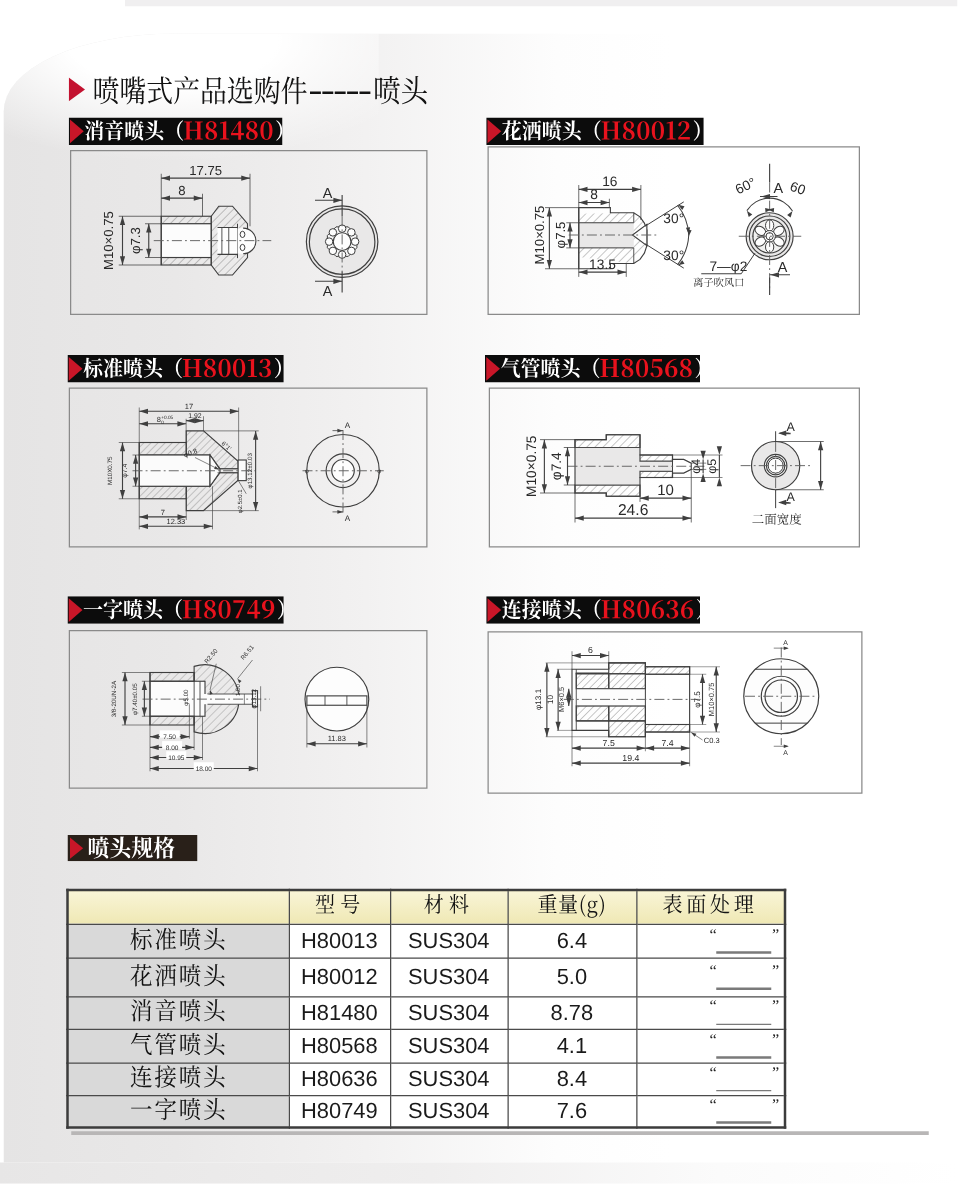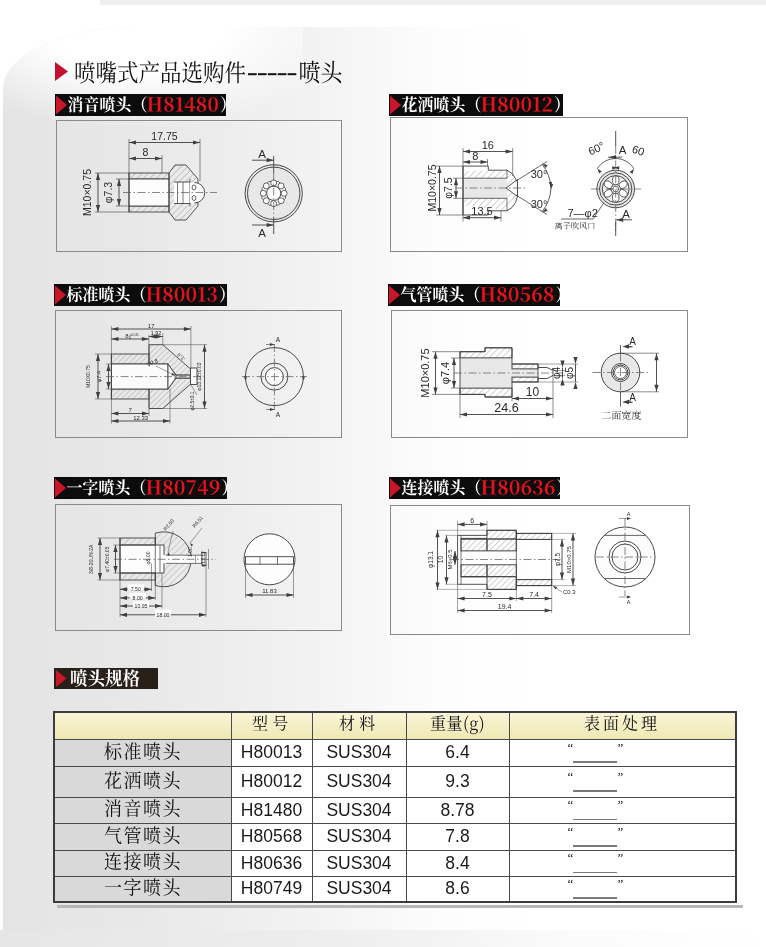--- a/index.html
+++ b/index.html
@@ -563,21 +563,21 @@
       <line x1="228.0" y1="91.0" x2="239.0" y2="91.0" stroke="#3f3f3f" stroke-width="0.5"></line>
       <polygon points="240.0,91.0 236.0,92.4 236.0,89.6" fill="#3f3f3f"></polygon>
       <text x="237.5" y="98" font-size="5.5" text-anchor="middle" fill="#2a2a2a" font-family="Liberation Sans, sans-serif">A</text>
     </svg></div>
 <svg style="position:absolute;left:54px;top:668px" width="104" height="21">
 <rect width="104" height="21" fill="#292019"></rect>
 <polygon points="2,2 12.5,10.5 2,19" fill="#c91628"></polygon>
 <path transform="translate(16,17.2) scale(1,1.08)" d="M2.8 -4.1V-12.4H4.1V-4.1ZM2.8 -1.8V-3.6H4.1V-2.2H4.4C5 -2.2 5.8 -2.6 5.8 -2.8V-12.1C6.1 -12.2 6.4 -12.4 6.5 -12.5L4.8 -13.9L3.9 -12.9H2.9L1.1 -13.7V-1.2H1.4C2.2 -1.2 2.8 -1.6 2.8 -1.8ZM15.7 -11 14.9 -9.7H14.6V-11.2C14.9 -11.2 15 -11.4 15 -11.6L12.8 -11.7V-9.7H9.5V-11.2C9.9 -11.2 10 -11.4 10 -11.6L7.8 -11.7V-9.7H6L6.1 -9.2H7.8V-7.9H8.1C8.7 -7.9 9.5 -8.2 9.5 -8.4V-9.2H12.8V-8H13.2C13.5 -8 13.9 -8.1 14.2 -8.2L13.5 -7.4H8.9L6.9 -8.2V-1.2H7.2C8 -1.2 8.8 -1.6 8.8 -1.8V-6.9H13.6V-1.7C13 -1.8 12.3 -1.8 11.6 -1.8C12 -2.8 12.1 -4 12.2 -5.3C12.6 -5.3 12.8 -5.5 12.8 -5.7L10.3 -6.2C10.3 -2.3 10.2 -0.2 5 1.3L5.1 1.6C9 0.9 10.6 -0.1 11.4 -1.5C12.7 -0.8 14.5 0.5 15.3 1.5C17.1 1.9 17.5 -0.8 14.1 -1.6C14.7 -1.6 15.4 -1.9 15.5 -2.1V-6.7C15.8 -6.7 16 -6.8 16.1 -7L14.4 -8.3C14.5 -8.3 14.6 -8.4 14.6 -8.4V-9.2H16.8C17 -9.2 17.2 -9.3 17.2 -9.5C16.7 -10.1 15.7 -11 15.7 -11ZM14.6 -14.2 13.5 -12.9H12.1V-14.2C12.6 -14.2 12.8 -14.4 12.8 -14.6L10.3 -14.9V-12.9H6.6L6.8 -12.4H10.3V-10.5H10.6C11.4 -10.5 12.1 -10.7 12.1 -10.9V-12.4H16C16.2 -12.4 16.4 -12.5 16.4 -12.7C15.7 -13.3 14.6 -14.2 14.6 -14.2Z M19.5 -9.9 19.4 -9.7C20.7 -9 22.2 -7.5 22.9 -6.3C25.1 -5.4 26 -9.7 19.5 -9.9ZM20.5 -13.7 20.3 -13.5C21.6 -12.7 23.1 -11.2 23.8 -10C26 -9 26.9 -13.3 20.5 -13.7ZM32.3 -7 31 -5.4H28C28.6 -7.7 28.6 -10.6 28.6 -14.1C29 -14.1 29.2 -14.3 29.3 -14.6L26.3 -14.8C26.3 -10.9 26.4 -7.9 25.7 -5.4H18.3L18.5 -4.9H25.6C24.7 -2.3 22.7 -0.4 18.3 1.1L18.4 1.4C23.2 0.3 25.8 -1.2 27.1 -3.3C29.7 -1.9 31.7 0 32.5 1.2C34.7 2.3 36.3 -2.3 27.3 -3.7C27.5 -4.1 27.7 -4.5 27.9 -4.9H34C34.2 -4.9 34.4 -5 34.5 -5.2C33.7 -5.9 32.3 -7 32.3 -7Z M45 -4.9V-13H48.9V-5.9L47.5 -6C47.7 -7.5 47.7 -9.2 47.8 -11.1C48.2 -11.1 48.3 -11.3 48.4 -11.6L45.9 -11.8C45.9 -6 46.2 -1.8 40.4 1.3L40.6 1.6C44.3 0.2 46 -1.6 46.9 -3.8V-0.4C46.9 0.6 47.1 1 48.4 1H49.6C51.7 1 52.3 0.5 52.3 -0.1C52.3 -0.4 52.2 -0.6 51.7 -0.8L51.7 -3.2H51.5C51.2 -2.2 51 -1.2 50.9 -0.9C50.8 -0.7 50.7 -0.7 50.6 -0.7C50.4 -0.7 50.2 -0.7 49.8 -0.7H48.9C48.5 -0.7 48.4 -0.8 48.4 -1V-5.4C48.6 -5.5 48.8 -5.5 48.9 -5.6V-4.3H49.2C49.8 -4.3 50.8 -4.7 50.8 -4.9V-12.9C51 -12.9 51.2 -13 51.3 -13.1L49.6 -14.5L48.7 -13.5H45.1L43.1 -14.4V-7.1C42.5 -7.7 41.4 -8.6 41.4 -8.6L40.4 -7.3H39.8C39.9 -7.9 39.9 -8.5 39.9 -9.1V-10.6H42.4C42.6 -10.6 42.8 -10.7 42.8 -10.9C42.2 -11.5 41.2 -12.3 41.2 -12.3L40.3 -11.1H39.9V-14.1C40.4 -14.2 40.5 -14.4 40.5 -14.6L38 -14.9V-11.1H35.7L35.8 -10.6H38V-9.1C38 -8.5 37.9 -7.9 37.9 -7.3H35.4L35.5 -6.8H37.9C37.7 -3.8 37.1 -0.9 35.3 1.3L35.5 1.4C37.9 -0.1 39 -2.4 39.5 -4.9C40.3 -3.9 40.8 -2.6 40.8 -1.4C42.6 0.1 44.3 -3.7 39.6 -5.4C39.7 -5.9 39.7 -6.3 39.8 -6.8H42.7C42.9 -6.8 43 -6.8 43.1 -7V-4.3H43.4C44.2 -4.3 45 -4.7 45 -4.9Z M58.7 -11.9 57.8 -10.6H57.4V-14.2C57.9 -14.2 58 -14.4 58 -14.7L55.5 -14.9V-10.6H53.1L53.2 -10.1H55.3C54.9 -7.5 54.1 -4.7 52.9 -2.7L53.1 -2.5C54.1 -3.4 54.9 -4.4 55.5 -5.5V1.6H55.9C56.6 1.6 57.4 1.1 57.4 0.9V-8.3C57.8 -7.6 58.1 -6.8 58.2 -6C59.5 -4.7 61.2 -7.5 57.4 -8.8V-10.1H59.8C60 -10.1 60.2 -10.2 60.3 -10.4C59.7 -11 58.7 -11.9 58.7 -11.9ZM64.5 -13.9 61.9 -14.8C61.4 -12.3 60.3 -10 59.1 -8.5L59.3 -8.3C60.3 -8.9 61.2 -9.7 62 -10.7C62.4 -9.8 62.9 -9 63.5 -8.3C62.1 -6.9 60.4 -5.7 58.3 -4.8L58.5 -4.6C59.2 -4.8 59.9 -5 60.6 -5.2V1.5H60.9C61.9 1.5 62.5 1.2 62.5 1.1V0.3H65.8V1.4H66.2C67.1 1.4 67.8 1 67.8 0.9V-4.3C68.2 -4.4 68.4 -4.5 68.5 -4.6L67.6 -5.3L68.4 -5C68.5 -6 68.9 -6.5 69.7 -6.8L69.7 -7C68.1 -7.3 66.7 -7.8 65.6 -8.4C66.6 -9.4 67.4 -10.5 68 -11.7C68.4 -11.8 68.6 -11.8 68.8 -12L67 -13.6L65.9 -12.6H63.3C63.5 -12.9 63.6 -13.2 63.8 -13.6C64.2 -13.6 64.4 -13.7 64.5 -13.9ZM62.3 -11.1C62.5 -11.4 62.8 -11.7 63 -12.1H65.9C65.5 -11 64.9 -10.1 64.2 -9.2C63.4 -9.7 62.8 -10.4 62.3 -11.1ZM66.5 -5.8 65.7 -4.9H62.7L61.2 -5.5C62.4 -6 63.4 -6.6 64.4 -7.3C65 -6.8 65.7 -6.2 66.5 -5.8ZM62.5 -0.2V-4.4H65.8V-0.2Z" fill="#fff"></path>
 </svg>
 
-<table style="position:absolute;left:53px;top:711px;width:684px;border:2px solid #3c3c3c">
+<table style="position:absolute;left:53px;top:711px;width:576px;border:2px solid #3c3c3c">
     <colgroup>
       <col style="width:177px">
       <col style="width:81px">
       <col style="width:94px">
       <col style="width:103px">
       <col>
     </colgroup>
     <tbody>
       <tr style="height:27px">
         <td style="background:linear-gradient(#f9f5d7,#efe8b4)"></td>
@@ -620,21 +620,21 @@
         </td>
       </tr>
       <tr style="height:31px">
         <td style="background:#d9d9d9">
           <svg class="cell-svg" width="78" height="22">
             <path transform="translate(0,16.6) scale(1,1.08)" d="M0.8 -13 0.9 -12.4H5.8V-10.5H6C6.4 -10.5 6.9 -10.7 6.9 -10.9V-12.4H10.9V-10.6H11.1C11.7 -10.6 12.1 -10.8 12.1 -10.9V-12.4H16.7C17 -12.4 17.2 -12.5 17.2 -12.7C16.6 -13.3 15.7 -14.1 15.7 -14.1L14.8 -13H12.1V-14.5C12.6 -14.5 12.7 -14.7 12.8 -14.9L10.9 -15.1V-13H6.9V-14.5C7.4 -14.5 7.6 -14.7 7.6 -14.9L5.8 -15.1V-13ZM14.5 -9.4C13.4 -7.8 12 -6.4 10.6 -5.2V-9.7C11 -9.8 11.2 -10 11.2 -10.2L9.4 -10.4V-4.2C8.3 -3.3 7.1 -2.6 6 -2L6.2 -1.7C7.3 -2.1 8.4 -2.7 9.4 -3.3V-0.4C9.4 0.6 9.8 0.9 11.4 0.9H13.5C16.6 0.9 17.3 0.8 17.3 0.2C17.3 -0 17.2 -0.2 16.7 -0.3L16.7 -3.2H16.4C16.2 -1.9 16 -0.8 15.8 -0.4C15.7 -0.3 15.7 -0.2 15.4 -0.2C15.1 -0.1 14.5 -0.1 13.5 -0.1H11.6C10.7 -0.1 10.6 -0.3 10.6 -0.7V-4.1C12.3 -5.2 13.9 -6.6 15.3 -8.2C15.6 -8 15.8 -8 16 -8.2ZM5.4 -10.6C4.2 -7.6 2.2 -4.8 0.4 -3.2L0.7 -3C1.9 -3.8 3.1 -4.9 4.2 -6.2V1.4H4.4C4.9 1.4 5.4 1.2 5.4 1.1V-6.8C5.7 -6.9 5.8 -7 5.9 -7.1L5.1 -7.5C5.6 -8.1 6 -8.8 6.4 -9.5C6.8 -9.5 7 -9.6 7.1 -9.8Z M21.4 -14.9 21.2 -14.7C22 -14.2 23 -13.2 23.2 -12.4C24.6 -11.6 25.3 -14.3 21.4 -14.9ZM20.3 -10.8 20.1 -10.7C20.9 -10.2 21.8 -9.3 22 -8.5C23.3 -7.7 24 -10.3 20.3 -10.8ZM21.4 -3.7C21.2 -3.7 20.6 -3.7 20.6 -3.7V-3.3C21 -3.2 21.2 -3.2 21.5 -3C21.8 -2.8 22 -1.3 21.7 0.5C21.8 1.1 21.9 1.4 22.3 1.4C22.9 1.4 23.2 0.9 23.3 0.2C23.3 -1.3 22.8 -2.1 22.8 -3C22.8 -3.4 22.9 -4 23.1 -4.5C23.3 -5.4 24.7 -9.6 25.4 -11.8L25 -11.9C22.1 -4.7 22.1 -4.7 21.8 -4C21.6 -3.7 21.6 -3.7 21.4 -3.7ZM31.5 -13.5V-10.8H29.8V-13.5ZM25.7 -10.8V1.4H25.9C26.4 1.4 26.8 1.1 26.8 1V-0.5H34.8V1.1H34.9C35.4 1.1 35.9 0.8 35.9 0.8V-10.2C36.3 -10.2 36.5 -10.3 36.6 -10.5L35.3 -11.6L34.7 -10.8H32.5V-13.5H36.5C36.7 -13.5 36.9 -13.6 36.9 -13.8C36.3 -14.3 35.3 -15.1 35.3 -15.1L34.4 -14H24.9L25 -13.5H28.8V-10.8H27L25.7 -11.4ZM26.8 -1V-10.3H28.8V-9.2C28.8 -7 28.6 -4.8 26.8 -3.1L27 -2.9C29.6 -4.5 29.8 -6.9 29.8 -9.2V-10.3H31.5V-5.5C31.5 -4.7 31.6 -4.4 32.6 -4.4H33.5C34 -4.4 34.5 -4.4 34.8 -4.5V-1ZM34.8 -5.5H34.7C34.6 -5.5 34.5 -5.5 34.4 -5.4C34.4 -5.4 34.3 -5.4 34.2 -5.4C34.1 -5.4 33.8 -5.4 33.5 -5.4H32.9C32.5 -5.4 32.5 -5.5 32.5 -5.7V-10.3H34.8Z M51.7 -5.7 49.9 -6.2C49.8 -2.4 49.5 -0.5 44.2 1L44.4 1.4C50.4 0.1 50.7 -2.1 51 -5.4C51.4 -5.4 51.6 -5.5 51.7 -5.7ZM51 -2.1 50.8 -1.9C52.2 -1.2 54.3 0.2 55.1 1.3C56.6 1.7 56.6 -1.1 51 -2.1ZM41.5 -4.2V-12.8H43.6V-4.2ZM41.5 -1.9V-3.7H43.6V-2.3H43.7C44.1 -2.3 44.6 -2.6 44.7 -2.7V-12.6C45 -12.7 45.3 -12.8 45.4 -13L44 -14.1L43.4 -13.4H41.6L40.4 -13.9V-1.5H40.6C41.1 -1.5 41.5 -1.8 41.5 -1.9ZM47.4 -2V-7.1H53.4V-1.8H53.6C53.9 -1.8 54.4 -2.1 54.5 -2.2V-7C54.8 -7 55.1 -7.1 55.2 -7.3L53.9 -8.3L53.2 -7.6H47.5L46.3 -8.2V-1.6H46.4C46.9 -1.6 47.4 -1.9 47.4 -2ZM55.2 -11 54.4 -10H53.5V-11.2C53.9 -11.3 54.1 -11.4 54.1 -11.7L52.4 -11.9V-10H48.5V-11.2C48.9 -11.3 49 -11.4 49.1 -11.7L47.4 -11.9V-10H45L45.2 -9.4H47.4V-8.2H47.6C48 -8.2 48.5 -8.4 48.5 -8.5V-9.4H52.4V-8.2H52.6C53 -8.2 53.5 -8.4 53.5 -8.5V-9.4H56.1C56.3 -9.4 56.5 -9.5 56.5 -9.7C56 -10.3 55.2 -11 55.2 -11ZM54.1 -14.2 53.3 -13.2H51.1V-14.4C51.5 -14.5 51.7 -14.6 51.8 -14.9L50 -15.1V-13.2H45.8L45.9 -12.7H50V-10.7H50.2C50.6 -10.7 51.1 -10.9 51.1 -11.1V-12.7H55.1C55.4 -12.7 55.5 -12.8 55.6 -13C55 -13.5 54.1 -14.2 54.1 -14.2Z M60.8 -10.2 60.7 -10C62 -9.2 64 -7.7 64.7 -6.6C66.2 -6 66.5 -8.9 60.8 -10.2ZM62 -13.9 61.8 -13.7C63.1 -12.9 64.9 -11.4 65.6 -10.4C67.1 -9.7 67.5 -12.5 62 -13.9ZM74.1 -6.8 73.2 -5.6H68.9C69.5 -8 69.5 -10.8 69.5 -14.4C69.9 -14.5 70.1 -14.6 70.1 -14.9L68.2 -15.1C68.2 -11.2 68.3 -8.1 67.6 -5.6H59.4L59.5 -5.1H67.5C66.5 -2.3 64.3 -0.4 59.3 1L59.5 1.3C64.3 0.2 66.8 -1.3 68.1 -3.6C71.3 -2.1 73.6 -0.1 74.5 1.2C76 2 76.8 -1.5 68.2 -3.9C68.4 -4.3 68.6 -4.7 68.7 -5.1H75.3C75.5 -5.1 75.7 -5.2 75.8 -5.4C75.1 -6 74.1 -6.8 74.1 -6.8Z" fill="#141414"></path>
           </svg>
         </td>
         <td>H80012</td>
         <td>SUS304</td>
-        <td>9.3</td>
+        <td>5.0</td>
         <td style="text-align:left">
           <div style="position:relative;width:57px;height:22px;margin-left:58px">
             <span style="position:absolute;left:0;top:-2px;font-family:'Liberation Serif',serif;font-size:13px;color:#222">“</span>
             <div style="position:absolute;left:5px;top:19.5px;width:44.5px;height:1.6px;background:#7a7a7a"></div>
             <span style="position:absolute;left:50px;top:-2px;font-family:'Liberation Serif',serif;font-size:13px;color:#222">”</span>
           </div>
         </td>
       </tr>
       <tr style="height:26px">
         <td style="background:#d9d9d9">
@@ -654,21 +654,21 @@
         </td>
       </tr>
       <tr style="height:27px">
         <td style="background:#d9d9d9">
           <svg class="cell-svg" width="78" height="22">
             <path transform="translate(0,16.6) scale(1,1.08)" d="M13.8 -11.4 13 -10.4H4.5L4.7 -9.8H14.9C15.2 -9.8 15.3 -9.9 15.4 -10.1C14.8 -10.7 13.8 -11.4 13.8 -11.4ZM6.7 -14.5 4.8 -15.1C3.9 -11.9 2.3 -8.7 0.7 -6.8L1 -6.6C2.5 -7.9 4 -9.9 5.1 -12.1H16.3C16.5 -12.1 16.7 -12.2 16.7 -12.4C16.1 -13 15.1 -13.8 15.1 -13.8L14.2 -12.7H5.3C5.6 -13.1 5.8 -13.6 6 -14.2C6.4 -14.1 6.6 -14.3 6.7 -14.5ZM11.9 -7.9H2.7L2.9 -7.4H12.1C12.1 -3.3 12.6 0.1 15.6 1.1C16.5 1.4 17.2 1.5 17.4 1C17.5 0.8 17.4 0.5 17 0.1L17.1 -1.9L16.9 -2C16.7 -1.3 16.6 -0.8 16.4 -0.3C16.3 -0.1 16.3 -0.1 15.9 -0.2C13.6 -0.9 13.3 -4.2 13.3 -7.2C13.7 -7.3 13.9 -7.4 14 -7.5L12.6 -8.7Z M27.5 -11.6 27.4 -11.5C27.8 -11.1 28.3 -10.5 28.3 -9.9C29.5 -9.1 30.4 -11.3 27.5 -11.6ZM31.9 -14.5 30.1 -15.2C29.7 -13.8 29.1 -12.5 28.4 -11.7L28.7 -11.5C29.2 -11.8 29.7 -12.3 30.1 -12.8H31.5C32 -12.3 32.4 -11.6 32.5 -11.1C33.4 -10.3 34.3 -11.9 32.4 -12.8H36.3C36.5 -12.8 36.7 -12.9 36.8 -13.1C36.2 -13.6 35.2 -14.3 35.2 -14.3L34.4 -13.3H30.6C30.8 -13.6 31 -13.9 31.2 -14.2C31.6 -14.2 31.8 -14.3 31.9 -14.5ZM24.7 -14.5 23 -15.2C22.3 -13.3 21.2 -11.5 20.2 -10.4L20.5 -10.2C21.4 -10.8 22.3 -11.7 23.1 -12.8H24.3C24.7 -12.3 25.1 -11.6 25.1 -11.1C26 -10.3 27 -11.9 25 -12.8H28.3C28.5 -12.8 28.7 -12.9 28.8 -13.1C28.2 -13.6 27.4 -14.3 27.4 -14.3L26.7 -13.3H23.4C23.6 -13.6 23.8 -13.9 24 -14.2C24.4 -14.2 24.6 -14.3 24.7 -14.5ZM25.1 -7.1H32.1V-5.2H25.1ZM23.9 -8.3V1.4H24.1C24.7 1.4 25.1 1.1 25.1 1V0.2H33.2V1.1H33.4C33.8 1.1 34.4 0.8 34.4 0.7V-2.4C34.7 -2.5 35 -2.6 35.1 -2.8L33.7 -3.8L33.1 -3.1H25.1V-4.6H32.1V-4.1H32.3C32.7 -4.1 33.3 -4.4 33.3 -4.5V-7C33.6 -7 33.9 -7.2 34 -7.3L32.6 -8.3L32 -7.7H25.3ZM25.1 -2.6H33.2V-0.3H25.1ZM22.6 -10.6 22.3 -10.6C22.4 -9.5 21.9 -8.5 21.3 -8.1C21 -7.9 20.7 -7.5 20.9 -7.1C21.1 -6.7 21.7 -6.8 22.1 -7.1C22.6 -7.4 22.9 -8.1 22.9 -9.2H34.6C34.4 -8.6 34.3 -7.9 34.1 -7.4L34.4 -7.3C34.9 -7.7 35.5 -8.5 35.8 -9C36.1 -9 36.4 -9 36.5 -9.2L35.2 -10.4L34.5 -9.7H22.8C22.8 -10 22.7 -10.3 22.6 -10.6Z M51.7 -5.7 49.9 -6.2C49.8 -2.4 49.5 -0.5 44.2 1L44.4 1.4C50.4 0.1 50.7 -2.1 51 -5.4C51.4 -5.4 51.6 -5.5 51.7 -5.7ZM51 -2.1 50.8 -1.9C52.2 -1.2 54.3 0.2 55.1 1.3C56.6 1.7 56.6 -1.1 51 -2.1ZM41.5 -4.2V-12.8H43.6V-4.2ZM41.5 -1.9V-3.7H43.6V-2.3H43.7C44.1 -2.3 44.6 -2.6 44.7 -2.7V-12.6C45 -12.7 45.3 -12.8 45.4 -13L44 -14.1L43.4 -13.4H41.6L40.4 -13.9V-1.5H40.6C41.1 -1.5 41.5 -1.8 41.5 -1.9ZM47.4 -2V-7.1H53.4V-1.8H53.6C53.9 -1.8 54.4 -2.1 54.5 -2.2V-7C54.8 -7 55.1 -7.1 55.2 -7.3L53.9 -8.3L53.2 -7.6H47.5L46.3 -8.2V-1.6H46.4C46.9 -1.6 47.4 -1.9 47.4 -2ZM55.2 -11 54.4 -10H53.5V-11.2C53.9 -11.3 54.1 -11.4 54.1 -11.7L52.4 -11.9V-10H48.5V-11.2C48.9 -11.3 49 -11.4 49.1 -11.7L47.4 -11.9V-10H45L45.2 -9.4H47.4V-8.2H47.6C48 -8.2 48.5 -8.4 48.5 -8.5V-9.4H52.4V-8.2H52.6C53 -8.2 53.5 -8.4 53.5 -8.5V-9.4H56.1C56.3 -9.4 56.5 -9.5 56.5 -9.7C56 -10.3 55.2 -11 55.2 -11ZM54.1 -14.2 53.3 -13.2H51.1V-14.4C51.5 -14.5 51.7 -14.6 51.8 -14.9L50 -15.1V-13.2H45.8L45.9 -12.7H50V-10.7H50.2C50.6 -10.7 51.1 -10.9 51.1 -11.1V-12.7H55.1C55.4 -12.7 55.5 -12.8 55.6 -13C55 -13.5 54.1 -14.2 54.1 -14.2Z M60.8 -10.2 60.7 -10C62 -9.2 64 -7.7 64.7 -6.6C66.2 -6 66.5 -8.9 60.8 -10.2ZM62 -13.9 61.8 -13.7C63.1 -12.9 64.9 -11.4 65.6 -10.4C67.1 -9.7 67.5 -12.5 62 -13.9ZM74.1 -6.8 73.2 -5.6H68.9C69.5 -8 69.5 -10.8 69.5 -14.4C69.9 -14.5 70.1 -14.6 70.1 -14.9L68.2 -15.1C68.2 -11.2 68.3 -8.1 67.6 -5.6H59.4L59.5 -5.1H67.5C66.5 -2.3 64.3 -0.4 59.3 1L59.5 1.3C64.3 0.2 66.8 -1.3 68.1 -3.6C71.3 -2.1 73.6 -0.1 74.5 1.2C76 2 76.8 -1.5 68.2 -3.9C68.4 -4.3 68.6 -4.7 68.7 -5.1H75.3C75.5 -5.1 75.7 -5.2 75.8 -5.4C75.1 -6 74.1 -6.8 74.1 -6.8Z" fill="#141414"></path>
           </svg>
         </td>
         <td>H80568</td>
         <td>SUS304</td>
-        <td>7.8</td>
+        <td>4.1</td>
         <td style="text-align:left">
           <div style="position:relative;width:57px;height:22px;margin-left:58px">
             <span style="position:absolute;left:0;top:-2px;font-family:'Liberation Serif',serif;font-size:13px;color:#222">“</span>
             <div style="position:absolute;left:5px;top:19.5px;width:44.5px;height:1.6px;background:#7a7a7a"></div>
             <span style="position:absolute;left:50px;top:-2px;font-family:'Liberation Serif',serif;font-size:13px;color:#222">”</span>
           </div>
         </td>
       </tr>
       <tr style="height:26px">
         <td style="background:#d9d9d9">
@@ -688,21 +688,21 @@
         </td>
       </tr>
       <tr style="height:26px">
         <td style="background:#d9d9d9">
           <svg class="cell-svg" width="78" height="22">
             <path transform="translate(0,16.6) scale(1,1.08)" d="M15.1 -9.3 14 -7.8H0.9L1 -7.2H16.7C17 -7.2 17.2 -7.2 17.3 -7.4C16.5 -8.2 15.1 -9.3 15.1 -9.3Z M27.4 -15.1 27.2 -15C27.8 -14.4 28.5 -13.4 28.6 -12.6C29.8 -11.7 30.9 -14.3 27.4 -15.1ZM22.5 -13.2 22.2 -13.2C22.3 -12 21.6 -11 20.9 -10.6C20.5 -10.3 20.3 -10 20.4 -9.6C20.6 -9.1 21.3 -9.1 21.8 -9.4C22.3 -9.8 22.8 -10.5 22.8 -11.7H34.5C34.3 -11 33.9 -10.2 33.6 -9.6L33.9 -9.5C34.6 -10 35.6 -10.9 36.1 -11.5C36.4 -11.5 36.6 -11.6 36.8 -11.7L35.3 -13L34.5 -12.3H22.7C22.7 -12.5 22.6 -12.9 22.5 -13.2ZM35.1 -6.3 34.2 -5.1H29.1V-6.7C29.5 -6.8 29.7 -6.9 29.7 -7.2C30.9 -7.7 32.1 -8.4 32.9 -9C33.3 -9 33.5 -9 33.7 -9.2L32.2 -10.5L31.4 -9.6H23.4L23.5 -9.1H31.2C30.6 -8.5 29.9 -7.8 29.1 -7.3L27.9 -7.4V-5.1H20.3L20.5 -4.6H27.9V-0.4C27.9 -0.1 27.8 -0 27.4 -0C27 -0 24.8 -0.2 24.8 -0.2V0.1C25.7 0.2 26.2 0.3 26.6 0.5C26.8 0.8 27 1 27 1.4C28.9 1.2 29.1 0.6 29.1 -0.3V-4.6H36.2C36.4 -4.6 36.6 -4.7 36.7 -4.9C36 -5.5 35.1 -6.3 35.1 -6.3Z M51.7 -5.7 49.9 -6.2C49.8 -2.4 49.5 -0.5 44.2 1L44.4 1.4C50.4 0.1 50.7 -2.1 51 -5.4C51.4 -5.4 51.6 -5.5 51.7 -5.7ZM51 -2.1 50.8 -1.9C52.2 -1.2 54.3 0.2 55.1 1.3C56.6 1.7 56.6 -1.1 51 -2.1ZM41.5 -4.2V-12.8H43.6V-4.2ZM41.5 -1.9V-3.7H43.6V-2.3H43.7C44.1 -2.3 44.6 -2.6 44.7 -2.7V-12.6C45 -12.7 45.3 -12.8 45.4 -13L44 -14.1L43.4 -13.4H41.6L40.4 -13.9V-1.5H40.6C41.1 -1.5 41.5 -1.8 41.5 -1.9ZM47.4 -2V-7.1H53.4V-1.8H53.6C53.9 -1.8 54.4 -2.1 54.5 -2.2V-7C54.8 -7 55.1 -7.1 55.2 -7.3L53.9 -8.3L53.2 -7.6H47.5L46.3 -8.2V-1.6H46.4C46.9 -1.6 47.4 -1.9 47.4 -2ZM55.2 -11 54.4 -10H53.5V-11.2C53.9 -11.3 54.1 -11.4 54.1 -11.7L52.4 -11.9V-10H48.5V-11.2C48.9 -11.3 49 -11.4 49.1 -11.7L47.4 -11.9V-10H45L45.2 -9.4H47.4V-8.2H47.6C48 -8.2 48.5 -8.4 48.5 -8.5V-9.4H52.4V-8.2H52.6C53 -8.2 53.5 -8.4 53.5 -8.5V-9.4H56.1C56.3 -9.4 56.5 -9.5 56.5 -9.7C56 -10.3 55.2 -11 55.2 -11ZM54.1 -14.2 53.3 -13.2H51.1V-14.4C51.5 -14.5 51.7 -14.6 51.8 -14.9L50 -15.1V-13.2H45.8L45.9 -12.7H50V-10.7H50.2C50.6 -10.7 51.1 -10.9 51.1 -11.1V-12.7H55.1C55.4 -12.7 55.5 -12.8 55.6 -13C55 -13.5 54.1 -14.2 54.1 -14.2Z M60.8 -10.2 60.7 -10C62 -9.2 64 -7.7 64.7 -6.6C66.2 -6 66.5 -8.9 60.8 -10.2ZM62 -13.9 61.8 -13.7C63.1 -12.9 64.9 -11.4 65.6 -10.4C67.1 -9.7 67.5 -12.5 62 -13.9ZM74.1 -6.8 73.2 -5.6H68.9C69.5 -8 69.5 -10.8 69.5 -14.4C69.9 -14.5 70.1 -14.6 70.1 -14.9L68.2 -15.1C68.2 -11.2 68.3 -8.1 67.6 -5.6H59.4L59.5 -5.1H67.5C66.5 -2.3 64.3 -0.4 59.3 1L59.5 1.3C64.3 0.2 66.8 -1.3 68.1 -3.6C71.3 -2.1 73.6 -0.1 74.5 1.2C76 2 76.8 -1.5 68.2 -3.9C68.4 -4.3 68.6 -4.7 68.7 -5.1H75.3C75.5 -5.1 75.7 -5.2 75.8 -5.4C75.1 -6 74.1 -6.8 74.1 -6.8Z" fill="#141414"></path>
           </svg>
         </td>
         <td>H80749</td>
         <td>SUS304</td>
-        <td>8.6</td>
+        <td>7.6</td>
         <td style="text-align:left">
           <div style="position:relative;width:57px;height:22px;margin-left:58px">
             <span style="position:absolute;left:0;top:-2px;font-family:'Liberation Serif',serif;font-size:13px;color:#222">“</span>
             <div style="position:absolute;left:5px;top:19.5px;width:44.5px;height:1.6px;background:#7a7a7a"></div>
             <span style="position:absolute;left:50px;top:-2px;font-family:'Liberation Serif',serif;font-size:13px;color:#222">”</span>
           </div>
         </td>
       </tr>
     </tbody>
   </table>

